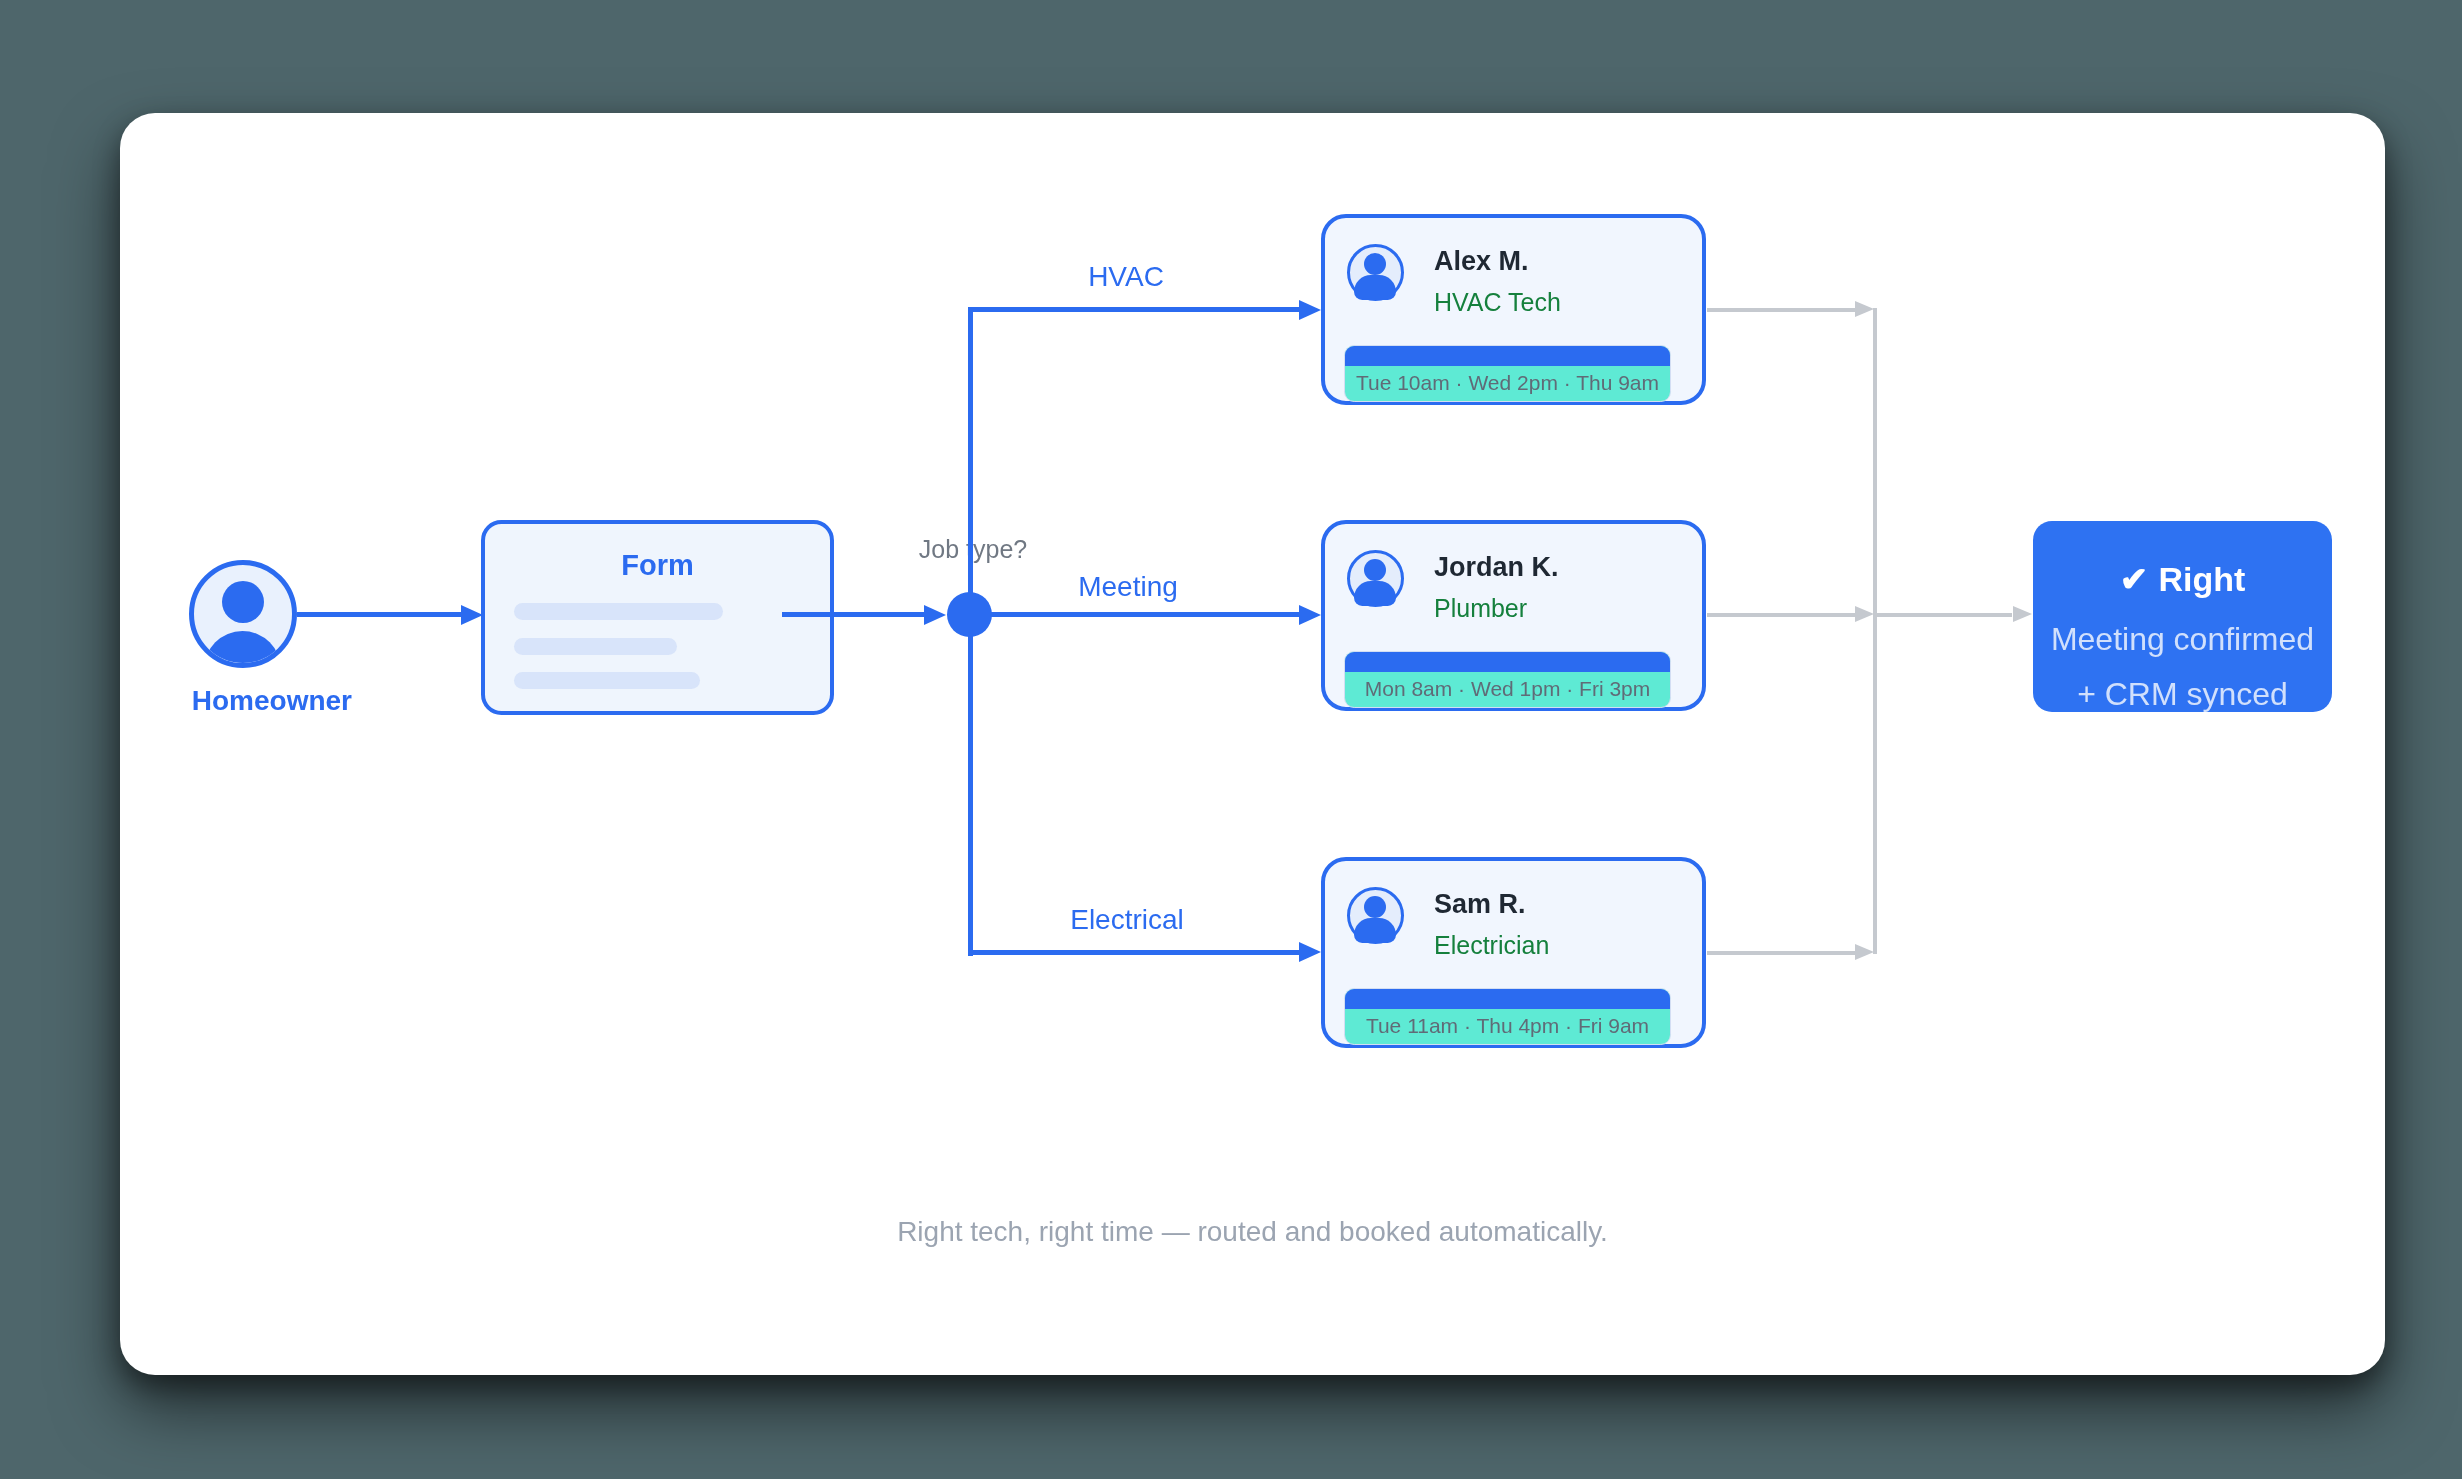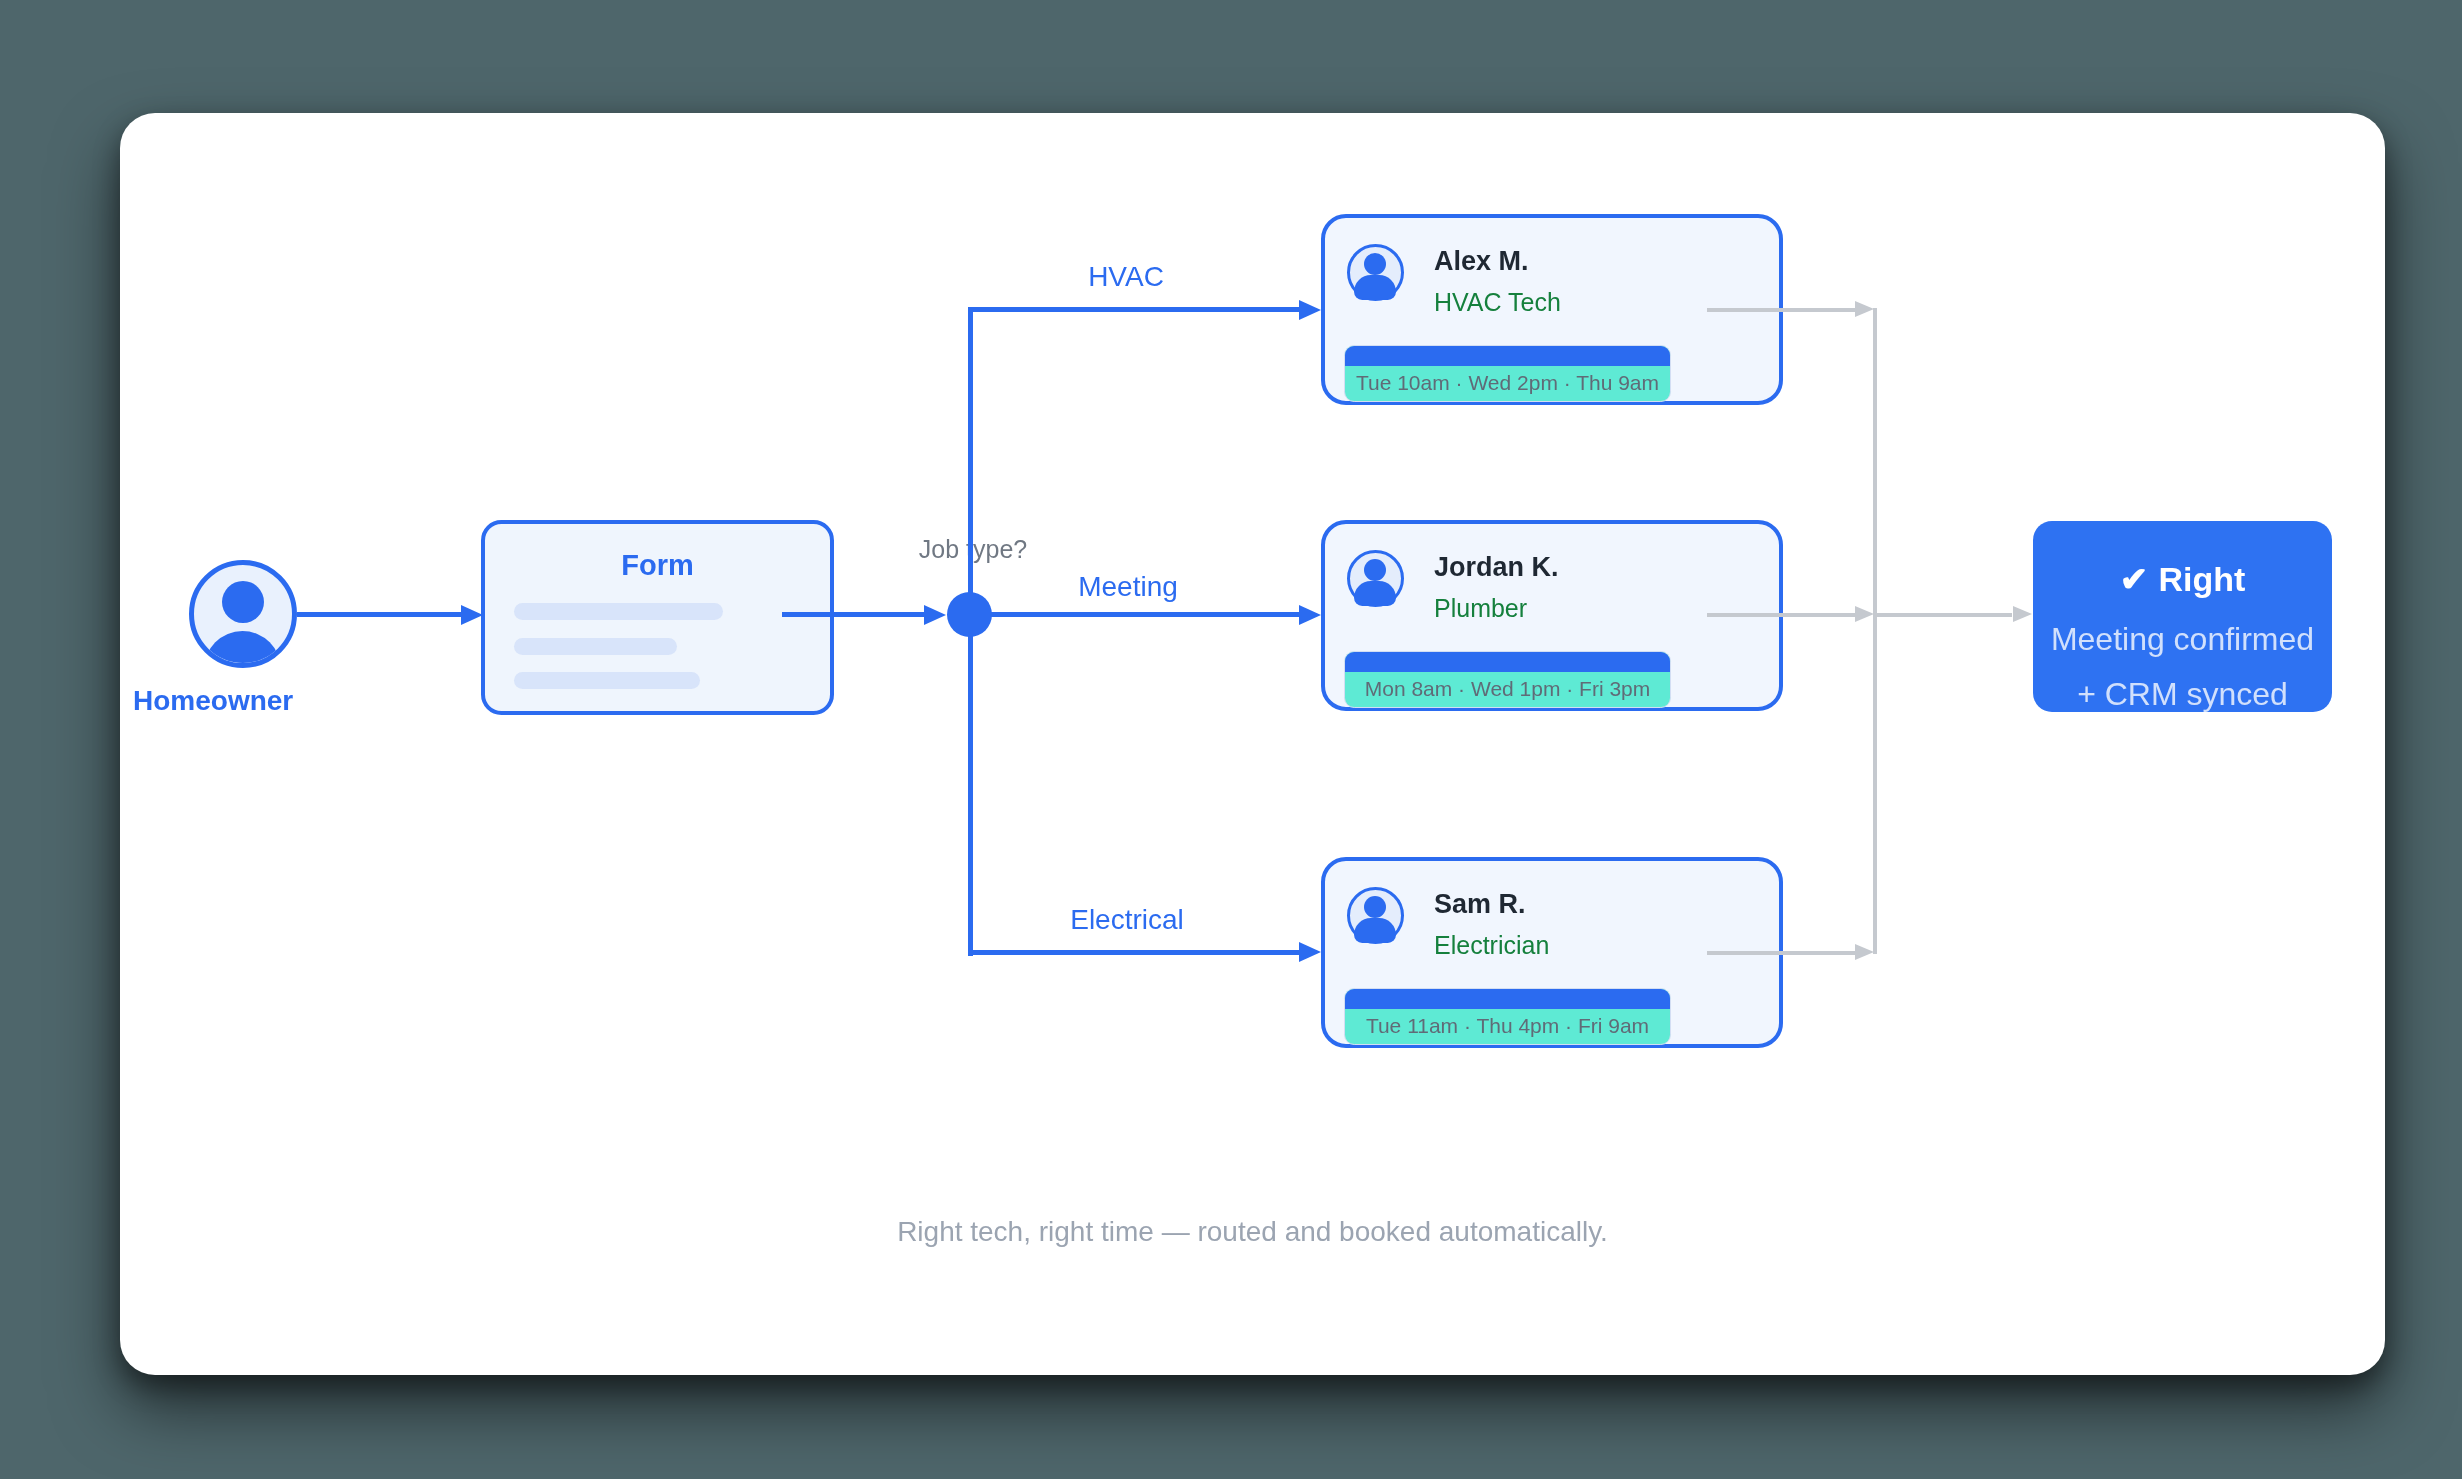--- a/index.html
+++ b/index.html
@@ -27,21 +27,21 @@
        border-left:19px solid #C5C9CF;}
   
   .ho-avatar{
     position:absolute;left:69px;top:447px;width:108px;height:108px;
     border:5.1px solid #2B6BF0;border-radius:50%;background:#E9F1FD;
     box-sizing:border-box;overflow:hidden;
   }
   .ho-head{position:absolute;left:28px;top:16px;width:42px;height:42px;border-radius:50%;background:#2B6BF0;}
   .ho-shoulders{position:absolute;left:10.2px;top:66px;width:77px;height:44px;border-radius:39px 39px 0 0;background:#2B6BF0;}
   .ho-label{
-    position:absolute;left:13px;top:572px;width:219px;text-align:left;
+    position:absolute;left:13px;top:572px;width:219px;text-align:right;
     font-size:28px;font-weight:bold;color:#2B6BF0;
   }
   
   .form-box{
     position:absolute;left:361px;top:407px;width:353px;height:195px;
     background:#EFF5FD;border:4.4px solid #2B6BF0;border-radius:20.4px;
     box-sizing:border-box;
   }
   .form-title{margin-top:25px;text-align:center;font-size:29px;font-weight:bold;color:#2B6BF0;}
   .form-bar{position:absolute;height:17px;border-radius:8.8px;background:#D8E4FA;left:29px;}
@@ -50,21 +50,21 @@
   .form-bar.b3{top:148px;width:186px;}
   
   .decision-node{position:absolute;left:827px;top:479px;width:45px;height:45px;border-radius:50%;background:#2B6BF0;}
   .decision-label{position:absolute;left:707px;top:422px;width:292px;text-align:center;font-size:25px;color:#707883;}
   .branch-label{position:absolute;width:292px;text-align:center;font-size:28px;font-weight:normal;color:#2B6BF0;}
   .bl-hvac{left:860px;top:148px;}
   .bl-plumbing{left:862px;top:458px;}
   .bl-electrical{left:861px;top:791px;}
   
   .card{
-    position:absolute;left:1201px;width:462px;height:191px;
+    position:absolute;left:1201px;width:385px;height:191px;
     background:#F1F6FE;border:4.4px solid #2B6BF0;border-radius:25px;
     box-sizing:border-box;
   }
   .card.c1{top:101px;} .card.c2{top:407px;} .card.c3{top:744px;}
   .avatar{
     position:absolute;left:22px;top:26px;width:57px;height:57px;
     border:3.6px solid #2B6BF0;border-radius:50%;background:#E4EDFC;box-sizing:border-box;
   }
   .av-head{position:absolute;left:14px;top:5.8px;width:22px;height:22px;border-radius:50%;background:#2B6BF0;}
   .av-shoulders{position:absolute;left:3.6px;top:28px;width:42px;height:25px;border-radius:21px 21px 10.2px 10.2px;background:#2B6BF0;}

